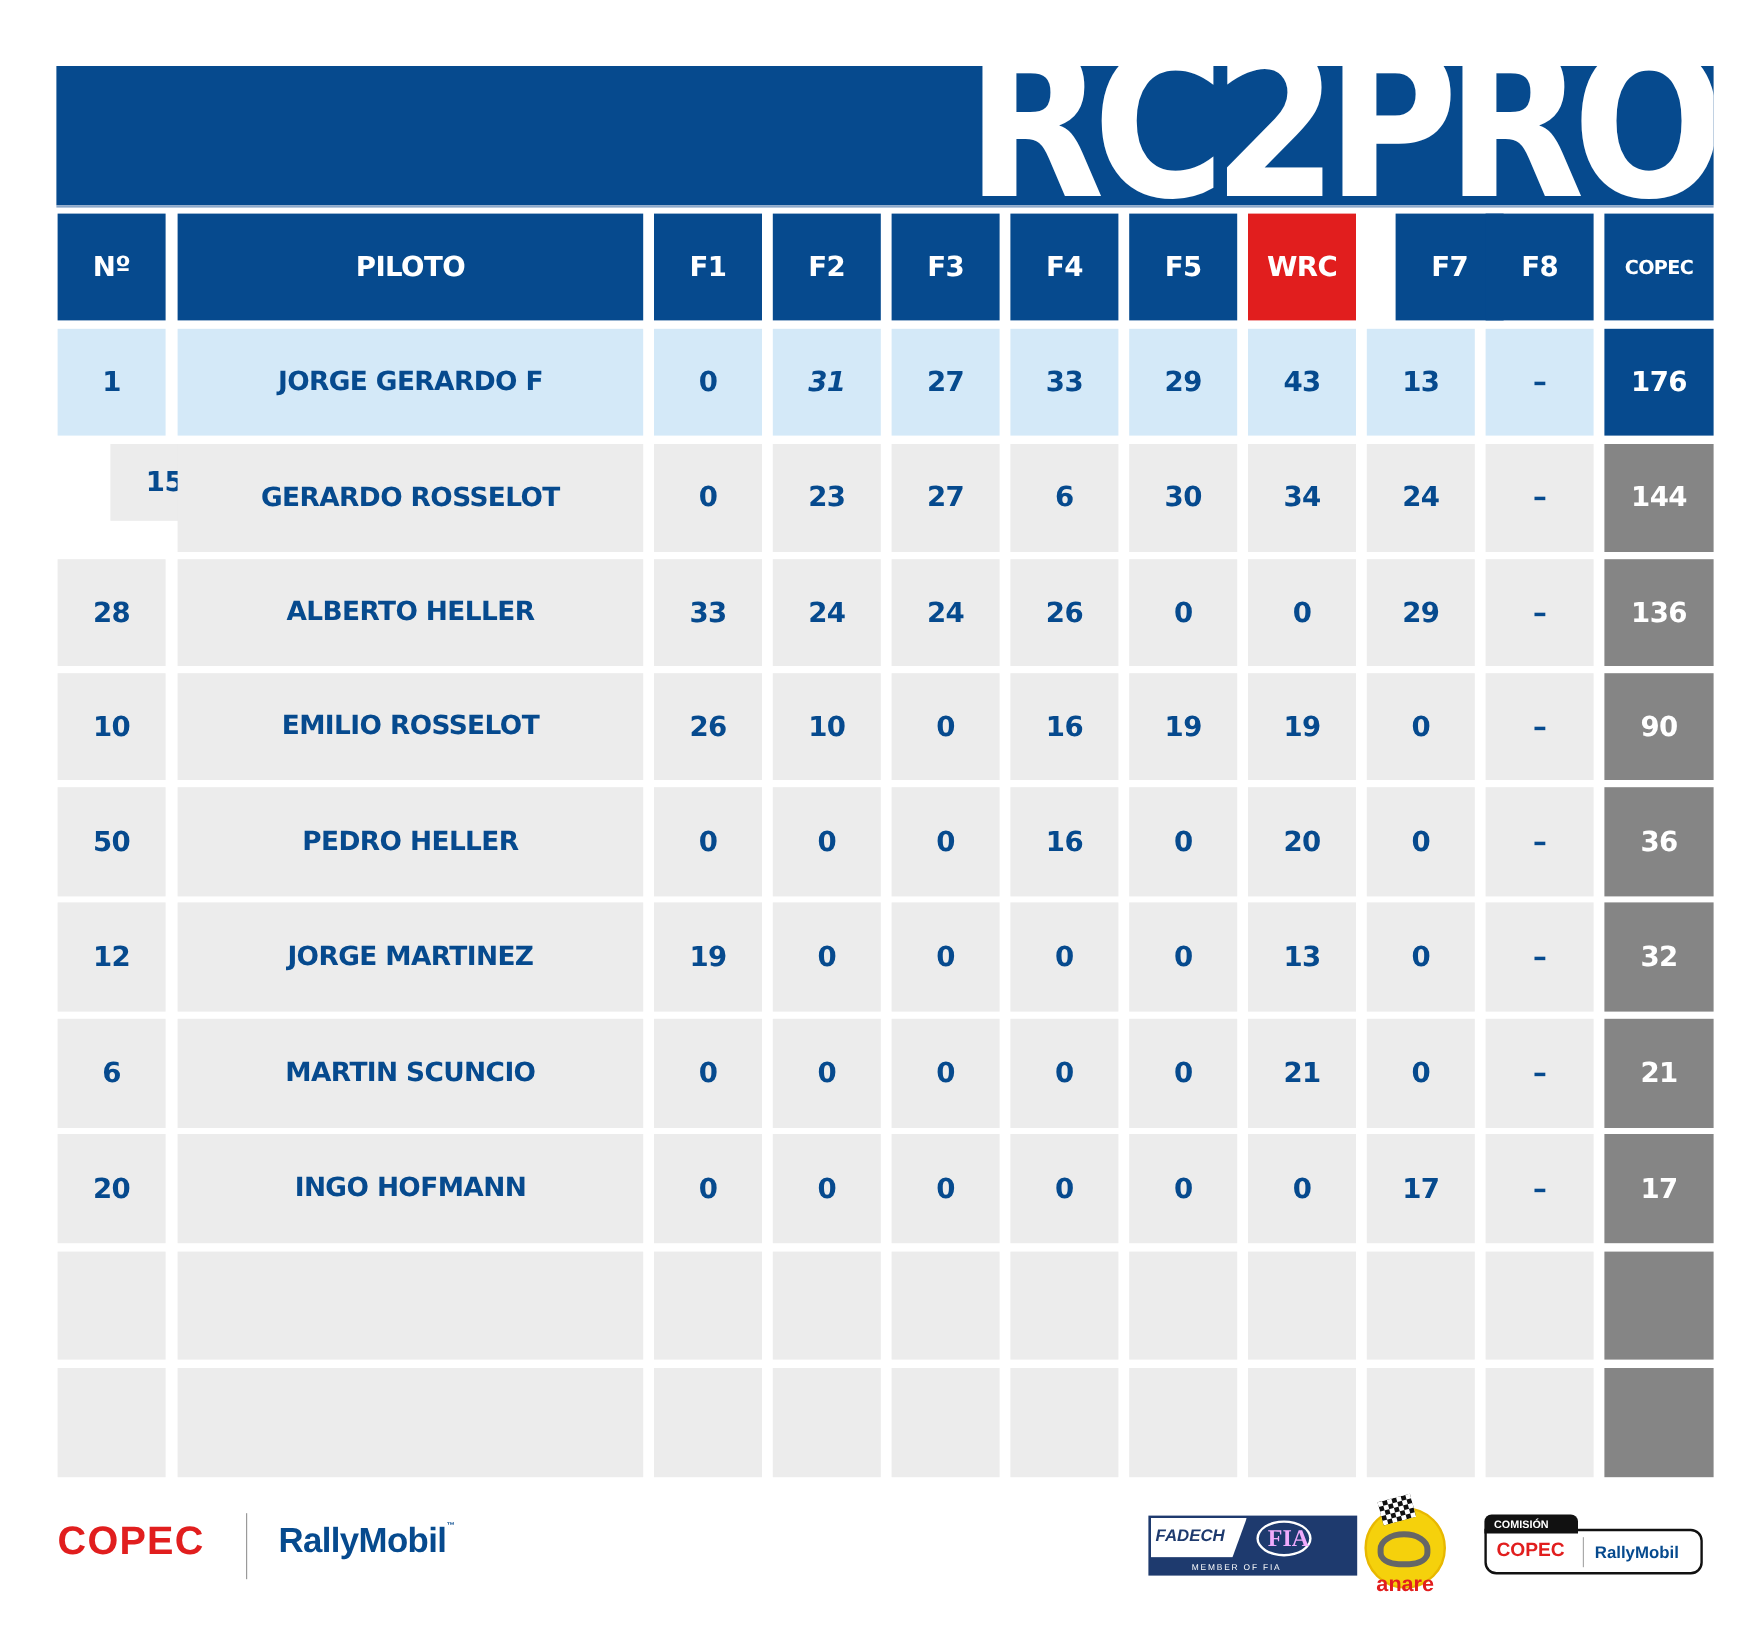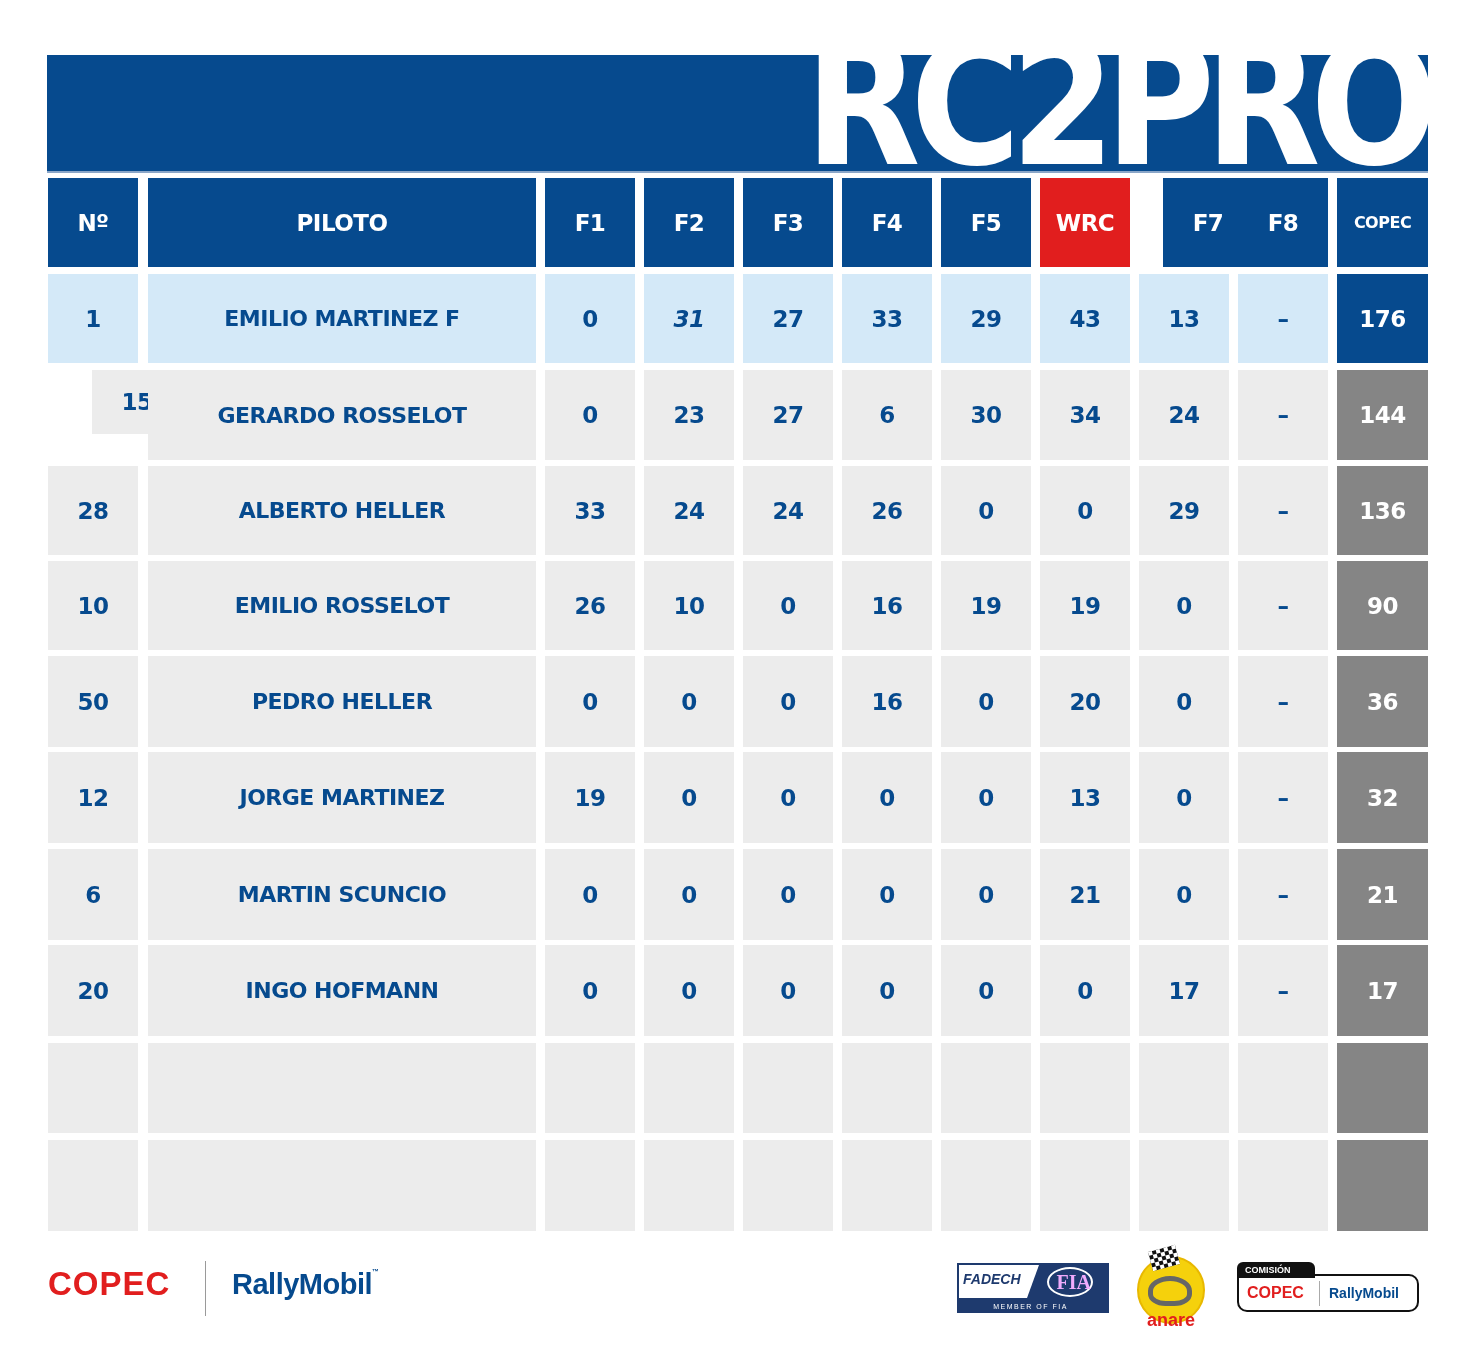--- a/index.html
+++ b/index.html
@@ -34,21 +34,21 @@
   .tot-lead { background: #064a8e; color: #fff; font-size: 23px; }
   .tot { background: #858585; color: #fff; font-size: 23px; }
   .name { font-size: 22px; }
 
   .footer { position: absolute; left: 0; top: 1240px; width: 1468px; height: 100px; }
   .copec { position: absolute; left: 48px; top: 25px; color: #e11e1e; font-weight: bold; font-size: 33px; letter-spacing: 1px; font-family: "Liberation Sans", sans-serif; }
   .divider { position: absolute; left: 205px; top: 21px; width: 1px; height: 55px; background: #9a9a9a; }
   .rallymobil { position: absolute; left: 232px; top: 28px; color: #064a8e; font-weight: bold; font-size: 29px; font-family: "Liberation Sans", sans-serif; letter-spacing: -0.5px; }
   .rallymobil sup { font-size: 7px; vertical-align: top; }
 
-  .fadech { position: absolute; left: 957px; top: 23px; width: 152px; height: 50px; background: #1e3a6e; }
+  .fadech { position: absolute; left: 957px; top: 23px; width: 174px; height: 50px; background: #1e3a6e; }
   .fadech-white { position: absolute; left: 2px; top: 2px; width: 80px; height: 33px; background: #fff; clip-path: polygon(0 0, 100% 0, 85% 100%, 0 100%); }
   .fadech-label { position: absolute; left: 6px; top: 8px; color: #1e3a6e; font-style: italic; font-weight: bold; font-size: 14px; font-family: "Liberation Sans", sans-serif; }
   .fia-label { position: absolute; left: 90px; top: 4px; color: #f0abfc; font-weight: bold; font-size: 20px; font-family: "Liberation Serif", serif; border: 2px solid #fff; border-radius: 50%; width: 46px; height: 30px; text-align: right; line-height: 26px; }
   .fadech-member { position: absolute; left: 0; width: 147px; bottom: 3px; text-align: center; color: #fff; font-size: 7px; letter-spacing: 1.5px; font-family: "Liberation Sans", sans-serif; }
 
   .anare { position: absolute; left: 1136px; top: 8px; width: 70px; height: 80px; }
   .anare-disk { position: absolute; left: 1px; top: 8px; width: 68px; height: 68px; border-radius: 50%; background: #f5d10c; border: 2px solid #e8b800; }
   .anare-flag { position: absolute; left: 14px; top: 0; width: 28px; height: 20px; background: repeating-conic-gradient(#111 0 25%, #fff 0 50%) 0 0 / 8px 8px; transform: rotate(-15deg); }
   .anare-wheel { position: absolute; left: 12px; top: 28px; width: 44px; height: 30px; border: 5px solid #666; border-radius: 50% 50% 40% 40%; }
   .anare-label { position: absolute; left: 0; width: 70px; top: 62px; text-align: center; color: #e11e1e; font-weight: bold; font-size: 18px; font-family: "Liberation Sans", sans-serif; }
@@ -74,21 +74,21 @@
     <div class="cell hdr" style="left: 545px; top: 178px; width: 90px; height: 89px;">F1</div>
     <div class="cell hdr" style="left: 644px; top: 178px; width: 90px; height: 89px;">F2</div>
     <div class="cell hdr" style="left: 743px; top: 178px; width: 90px; height: 89px;">F3</div>
     <div class="cell hdr" style="left: 842px; top: 178px; width: 90px; height: 89px;">F4</div>
     <div class="cell hdr" style="left: 941px; top: 178px; width: 90px; height: 89px;">F5</div>
     <div class="cell hdr wrc" style="left: 1040px; top: 178px; width: 90px; height: 89px;">WRC</div>
     <div class="cell hdr" style="left: 1139px; top: 178px; width: 90px; height: 89px; margin-left: 24px;">F7</div>
     <div class="cell hdr" style="left: 1238px; top: 178px; width: 90px; height: 89px;">F8</div>
     <div class="cell hdr total" style="left: 1337px; top: 178px; width: 91px; height: 89px;">COPEC</div>
     <div class="cell row1" style="left: 48px; top: 274px; width: 90px; height: 89px;">1</div>
-    <div class="cell row1 name" style="left: 148px; top: 274px; width: 388px; height: 89px;">EMILIO MARTINEZ F</div>
+    <div class="cell row1 name" style="left: 148px; top: 274px; width: 388px; height: 89px;">JORGE GERARDO F</div>
     <div class="cell row1" style="left: 545px; top: 274px; width: 90px; height: 89px;">0</div>
     <div class="cell row1" style="left: 644px; top: 274px; width: 90px; height: 89px; font-style: italic;">31</div>
     <div class="cell row1" style="left: 743px; top: 274px; width: 90px; height: 89px;">27</div>
     <div class="cell row1" style="left: 842px; top: 274px; width: 90px; height: 89px;">33</div>
     <div class="cell row1" style="left: 941px; top: 274px; width: 90px; height: 89px;">29</div>
     <div class="cell row1" style="left: 1040px; top: 274px; width: 90px; height: 89px;">43</div>
     <div class="cell row1" style="left: 1139px; top: 274px; width: 90px; height: 89px;">13</div>
     <div class="cell row1" style="left: 1238px; top: 274px; width: 90px; height: 89px;">–</div>
     <div class="cell tot-lead" style="left: 1337px; top: 274px; width: 91px; height: 89px;">176</div>
     <div class="cell body" style="left: 48px; top: 370px; width: 90px; height: 64px; margin-left: 44px;">15</div>

